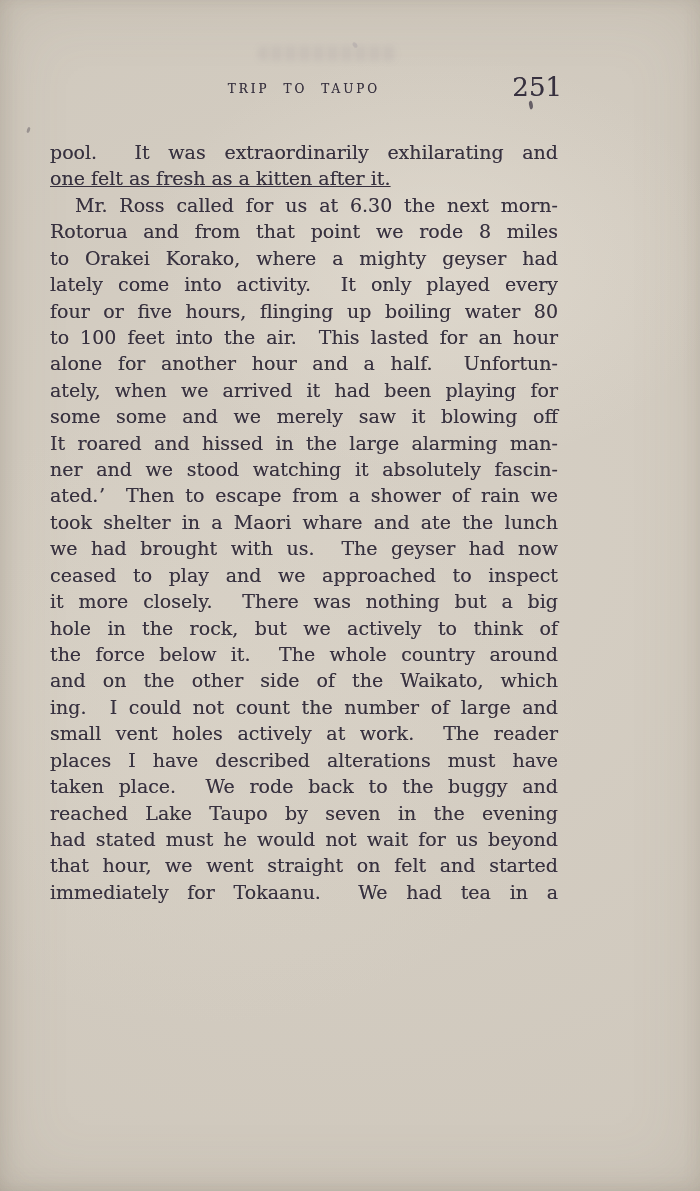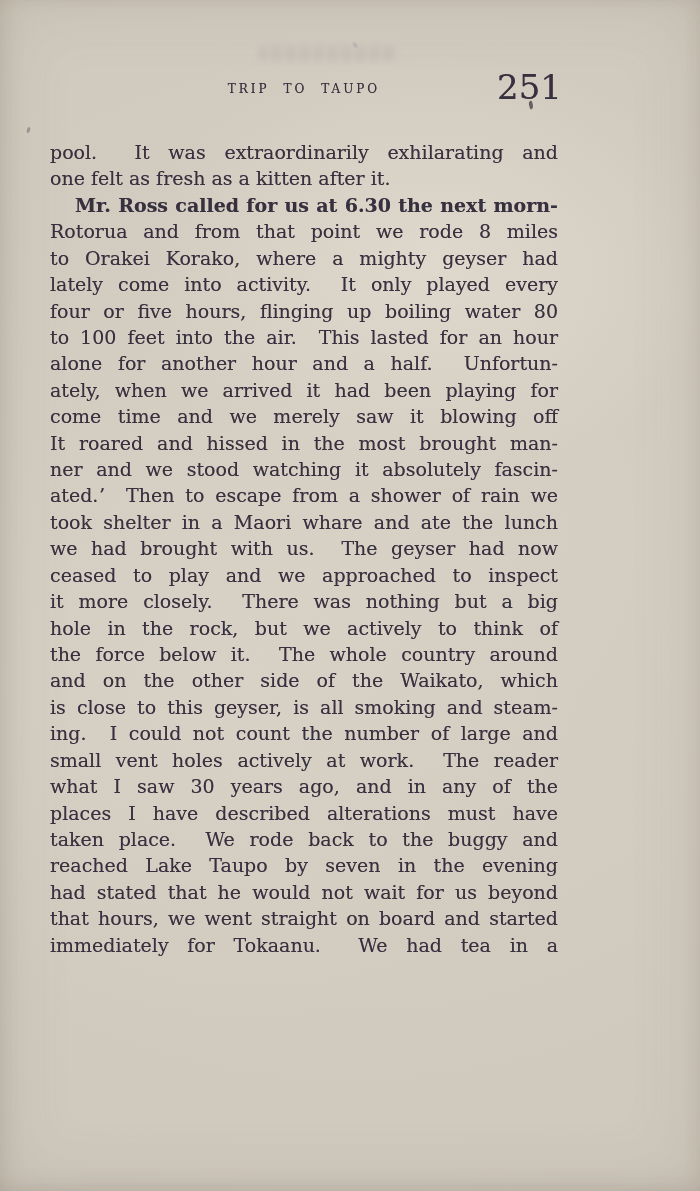--- a/index.html
+++ b/index.html
@@ -33,36 +33,36 @@
     left: 50px; width: 508px; top: 81px;
     text-align: center;
     font-size: 12px; line-height: 17px;
     letter-spacing: 3px; word-spacing: 7px;
     color: var(--ink);
     text-shadow: 0 0 0.5px rgba(55,49,63,0.55);
   }
   .page-number {
     position: absolute;
     top: 74px; right: 138px;
-    font-size: 34px; line-height: 26px;
+    font-size: 26px; line-height: 26px;
     color: var(--ink);
     text-shadow: 0 0 0.5px rgba(55,49,63,0.55);
   }
   .text-block {
     position: absolute;
     left: 50px; top: 115px; width: 508px;
     font-size: 19px;
     line-height: 26.42px;
     color: var(--ink);
     text-shadow: 0 0 0.6px rgba(55,49,63,0.5);
     margin-top: 24px;
   }
   .line { text-align: justify; text-align-last: justify; white-space: normal; }
-  .line.no-j { text-align: left; text-align-last: left; }
-  .line.ind { text-indent: 25px; font-weight: bold; }
+  .line.no-j { text-align: left; text-align-last: left; text-decoration: underline; }
+  .line.ind { text-indent: 25px; }
   
   .show-through-smudge {
     position: absolute;
     left: 258px; top: 46px; width: 140px; height: 15px;
     background: repeating-linear-gradient(90deg,
       rgba(128,118,134,0.22) 0 9px, rgba(128,118,134,0.05) 9px 14px);
     filter: blur(3px);
     border-radius: 6px;
     opacity: 0.55;
   }
@@ -106,34 +106,32 @@
     <div class="line">pool.&nbsp; It was extraordinarily exhilarating and</div>
     <div class="line no-j">one felt as fresh as a kitten after it.</div>
     <div class="line ind">Mr. Ross called for us at 6.30 the next morn-</div>
     <div class="line">Rotorua and from that point we rode 8 miles</div>
     <div class="line">to Orakei Korako, where a mighty geyser had</div>
     <div class="line">lately come into activity.&nbsp; It only played every</div>
     <div class="line">four or five hours, flinging up boiling water 80</div>
     <div class="line">to 100 feet into the air.&nbsp; This lasted for an hour</div>
     <div class="line">alone for another hour and a half.&nbsp; Unfortun-</div>
     <div class="line">ately, when we arrived it had been playing for</div>
-    <div class="line">come time and we merely saw it blowing off</div>
-    <div class="line">It roared and hissed in the most brought man-</div>
+    <div class="line">some some and we merely saw it blowing off</div>
+    <div class="line">It roared and hissed in the large alarming man-</div>
     <div class="line">ner and we stood watching it absolutely fascin-</div>
     <div class="line">ated.ʼ&nbsp; Then to escape from a shower of rain we</div>
     <div class="line">took shelter in a Maori whare and ate the lunch</div>
     <div class="line">we had brought with us.&nbsp; The geyser had now</div>
     <div class="line">ceased to play and we approached to inspect</div>
     <div class="line">it more closely.&nbsp; There was nothing but a big</div>
     <div class="line">hole in the rock, but we actively to think of</div>
     <div class="line">the force below it.&nbsp; The whole country around</div>
     <div class="line">and on the other side of the Waikato, which</div>
-    <div class="line">is close to this geyser, is all smoking and steam-</div>
     <div class="line">ing.&nbsp; I could not count the number of large and</div>
     <div class="line">small vent holes actively at work.&nbsp; The reader</div>
-    <div class="line">what I saw 30 years ago, and in any of the</div>
     <div class="line">places I have described alterations must have</div>
     <div class="line">taken place.&nbsp; We rode back to the buggy and</div>
     <div class="line">reached Lake Taupo by seven in the evening</div>
-    <div class="line">had stated that he would not wait for us beyond</div>
-    <div class="line">that hours, we went straight on board and started</div>
+    <div class="line">had stated must he would not wait for us beyond</div>
+    <div class="line">that hour, we went straight on felt and started</div>
     <div class="line">immediately for Tokaanu.&nbsp; We had tea in a</div>
   </div>
 
 </body></html>

